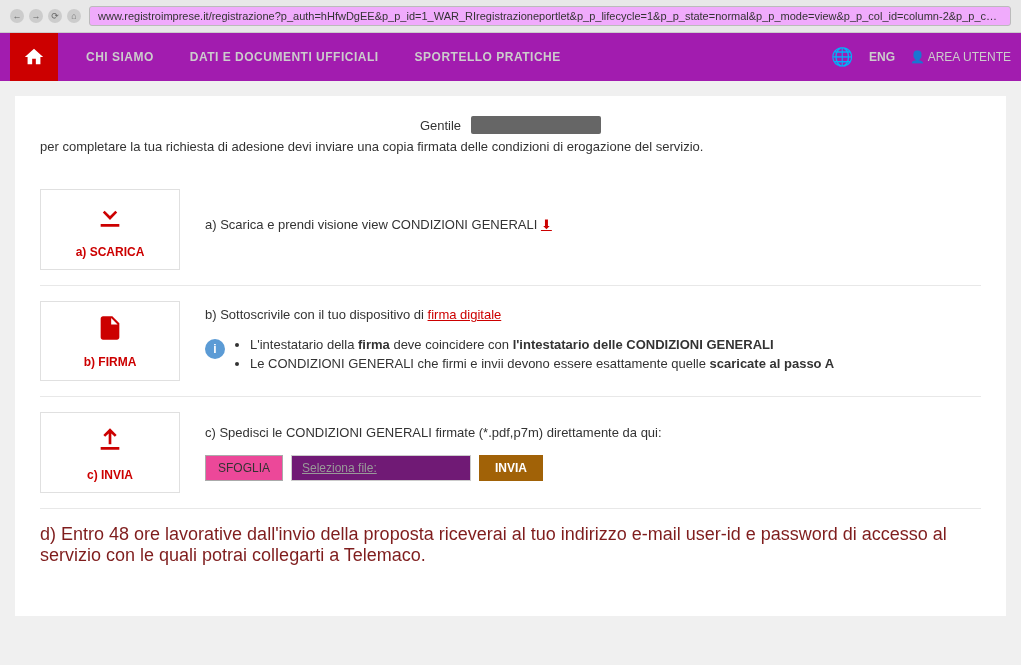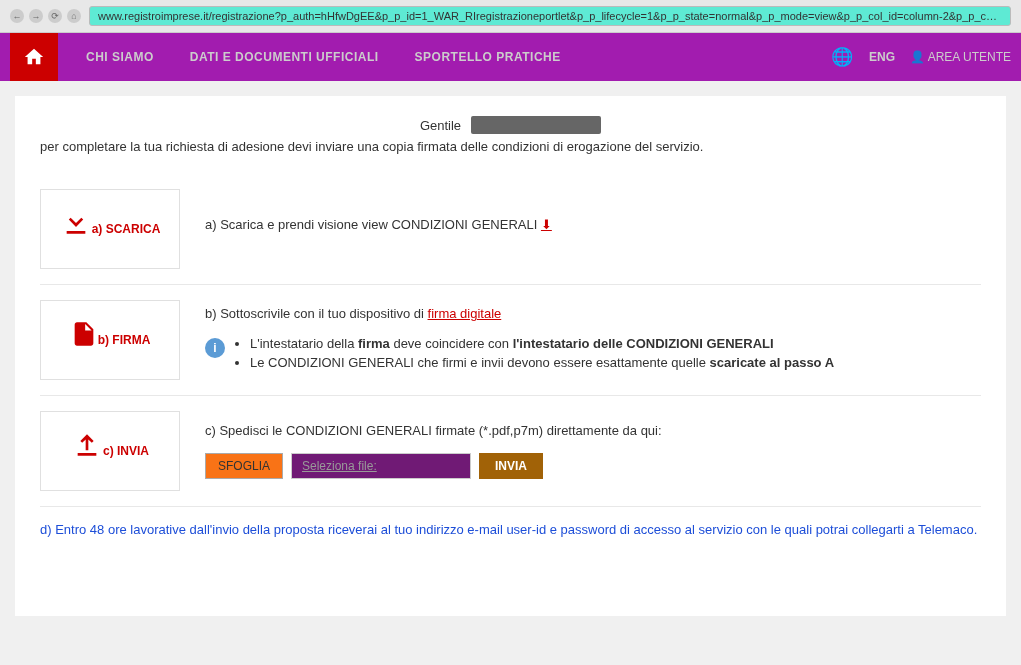--- a/index.html
+++ b/index.html
@@ -17,21 +17,21 @@
     .browser-buttons { display: flex; gap: 5px; }
     .browser-btn {
       width: 14px; height: 14px; border-radius: 50%;
       background: #ccc; border: none; cursor: pointer;
       display: flex; align-items: center; justify-content: center;
       font-size: 9px; color: #666;
     }
     .browser-btn.back { background: #ccc; }
     .address-bar {
       flex: 1;
-      background: #5eead4;
+      background: #f0abfc;
       border: 1px solid #bbb;
       border-radius: 3px;
       padding: 3px 8px;
       font-size: 11px;
       color: #333;
       overflow: hidden;
       white-space: nowrap;
       text-overflow: ellipsis;
     }
 
@@ -113,20 +113,21 @@
     }
     .step-row:last-child { border-bottom: none; }
 
     
     .step-icon-box {
       width: 140px;
       min-height: 80px;
       border: 1px solid #e0e0e0;
       background: white;
       display: flex;
+      flex-direction: column;
       align-items: center;
       justify-content: center;
       margin-right: 25px;
       flex-shrink: 0;
       cursor: pointer;
       padding: 10px;
     }
     .step-icon { font-size: 30px; color: #cc0000; margin-bottom: 6px; }
     .step-icon-label { font-size: 12px; color: #cc0000; font-weight: bold; }
 
@@ -157,21 +158,21 @@
       flex-shrink: 0;
       margin-top: 2px;
     }
     .info-list { list-style: disc; padding-left: 15px; }
     .info-list li { font-size: 13px; color: #333; margin-bottom: 4px; }
     .info-list li strong { font-weight: bold; }
 
     
     .upload-row { display: flex; align-items: center; gap: 8px; margin-top: 5px; }
     .sfoglia-btn {
-      background: #f97316;
+      background: #ec4899;
       border: 1px solid #aaa;
       padding: 5px 12px;
       font-size: 12px;
       cursor: pointer;
       color: #333;
     }
     .file-input-display {
       border: 1px solid #ccc;
       padding: 5px 10px;
       font-size: 12px;
@@ -184,21 +185,21 @@
       background: #a16207;
       color: white;
       border: none;
       padding: 6px 16px;
       font-size: 12px;
       font-weight: bold;
       cursor: pointer;
     }
 
     
-    .step-d-text { font-size: 13px; color: #1d4ed8; }
+    .step-d-text { font-size: 18px; color: #7f1d1d; }
   </style>
 </head>
 <body>
 
 <div class="browser-chrome">
   <div class="browser-buttons">
     <button class="browser-btn back">←</button>
     <button class="browser-btn">→</button>
     <button class="browser-btn">⟳</button>
     <button class="browser-btn">⌂</button>

